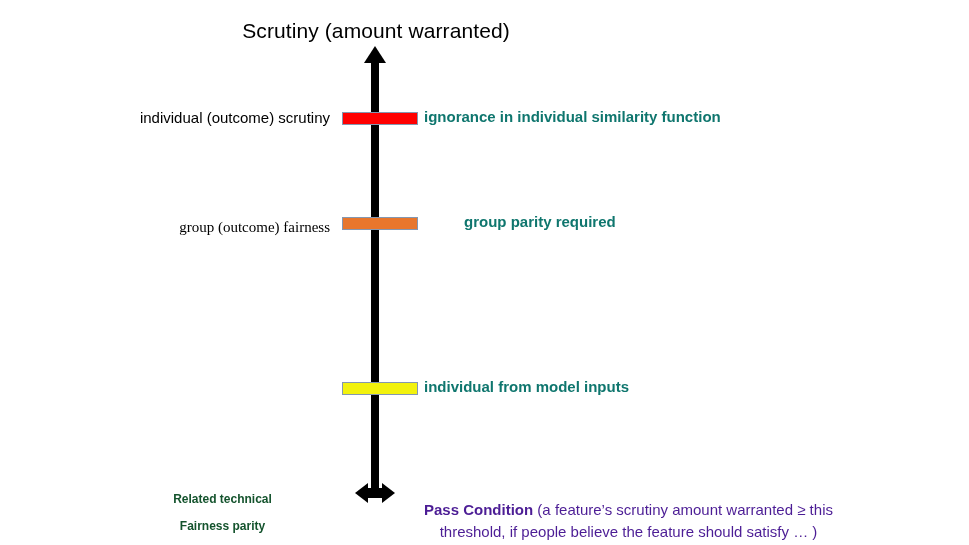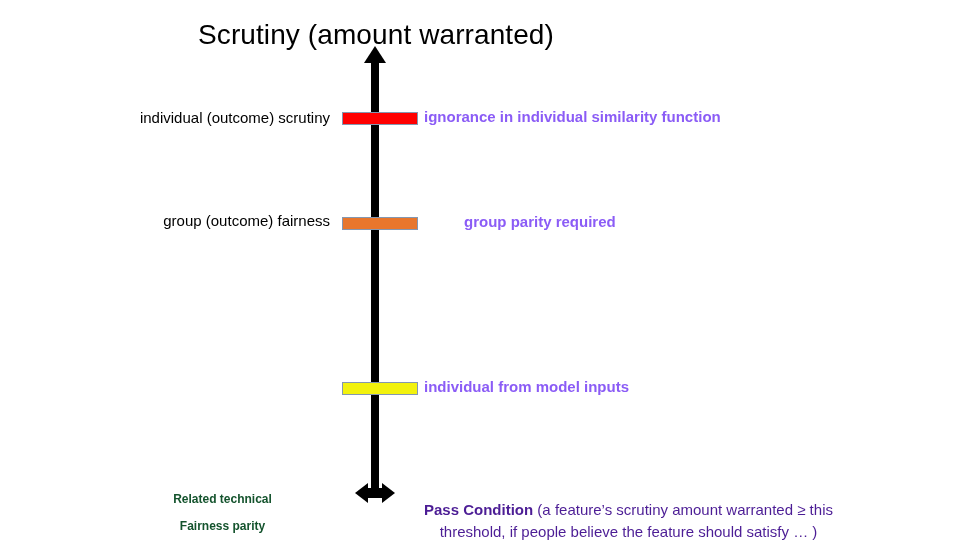--- a/index.html
+++ b/index.html
@@ -19,21 +19,21 @@
     overflow: hidden;
   }
 
   
   .title {
     position: absolute;
     left: 0;
     top: 19px;
     width: 752px;
     text-align: center;
-    font-size: 28px;
+    font-size: 21px;
     font-weight: 400;
     color: #000000;
     letter-spacing: 0.1px;
     white-space: nowrap;
   }
 
   
   .axis {
     position: absolute;
     left: 338px;
@@ -67,21 +67,21 @@
     white-space: nowrap;
     line-height: 18px;
   }
 
   
   .right-label {
     position: absolute;
     left: 424px;
     font-size: 15px;
     font-weight: 700;
-    color: #8b5cf6;
+    color: #0f766e;
     white-space: nowrap;
     line-height: 18px;
   }
 
   
   .bottom-left {
     position: absolute;
     left: 120px;
     top: 486px;
     width: 205px;
@@ -127,21 +127,21 @@
       <polygon points="57,447 44,437 44,457" fill="#000000"></polygon>
       <rect x="28" y="442" width="18" height="10" fill="#000000"></rect>
     </svg>
   </div>
 
   <div class="tick-bar tick-red" style="top:112px;"></div>
   <div class="left-label" style="top:109px;">individual (outcome) scrutiny</div>
   <div class="right-label" style="top:108px;">ignorance in individual similarity function</div>
 
   <div class="tick-bar tick-orange" style="top:217px;"></div>
-  <div class="left-label" style="top:212px;">group (outcome) fairness</div>
+  <div class="left-label" style="top:218px;font-family:Liberation Serif, serif;">group (outcome) fairness</div>
   <div class="right-label" style="top:213px;margin-left:40px;">group parity required</div>
 
   <div class="tick-bar tick-yellow" style="top:382px;"></div>
   <div class="right-label" style="top:378px;">individual from model inputs</div>
 
   <div class="bottom-left">
     <div>Related technical</div>
     <div>Fairness parity</div>
   </div>
 

